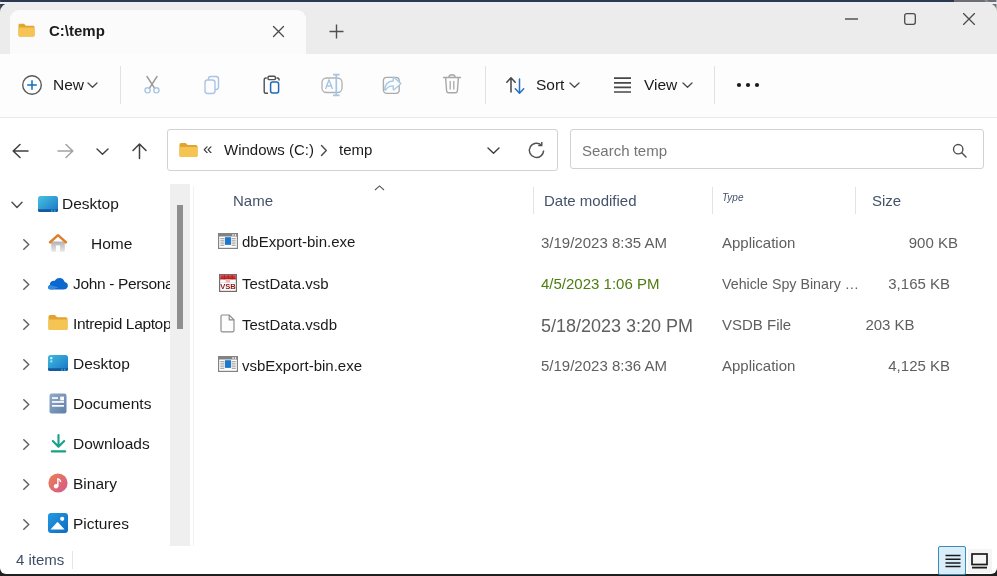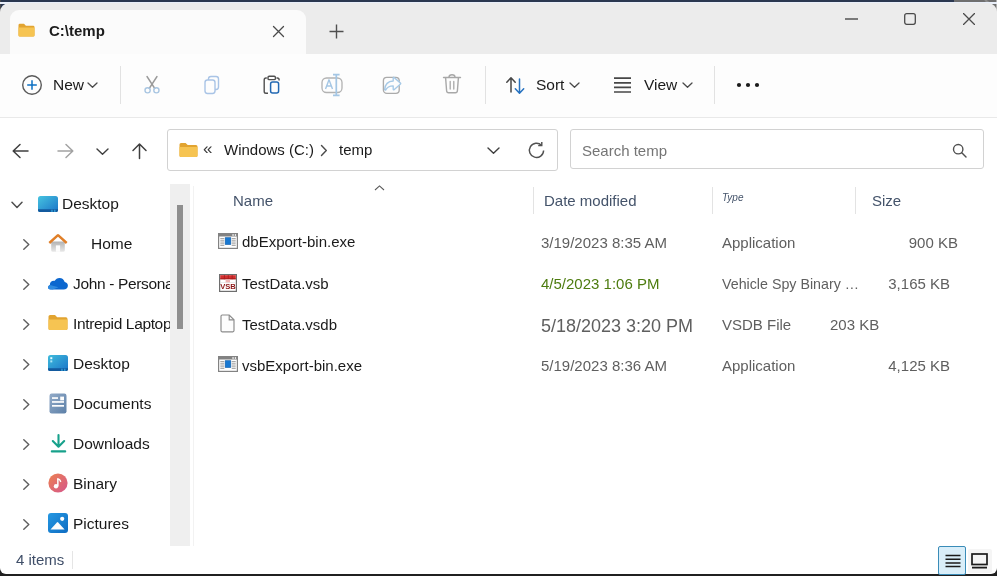--- a/index.html
+++ b/index.html
@@ -353,21 +353,21 @@
 <div class="txt" style="left:722px;top:275px;font-size:15px;color:#5f5f5f;display:inline-block;transform:scaleX(0.95);transform-origin:0 0;">Vehicle Spy Binary …</div>
 <div class="txt" style="left:830px;top:275px;width:120px;text-align:right;font-size:15px;color:#5f5f5f;">3,165 KB</div>
 
 <svg class="abs" style="left:220px;top:314px;" width="15" height="19">
   <path d="M1 2.2 a1.2 1.2 0 0 1 1.2-1.2 h7 L14 5.8 V16.6 a1.2 1.2 0 0 1 -1.2 1.2 H2.2 a1.2 1.2 0 0 1 -1.2-1.2 z" fill="#fdfdfd" stroke="#8b8b8b" stroke-width="1.15"></path>
   <path d="M9.2 1 V5.8 H14" fill="none" stroke="#8b8b8b" stroke-width="1.15"></path>
 </svg>
 <div class="txt" style="left:242px;top:316px;font-size:15px;color:#1b1b1b;">TestData.vsdb</div>
 <div class="txt" style="left:541px;top:316px;font-size:18px;color:#5f5f5f;">5/18/2023 3:20 PM</div>
 <div class="txt" style="left:722px;top:316px;font-size:15px;color:#5f5f5f;">VSDB File</div>
-<div class="txt" style="left:830px;top:316px;width:120px;text-align:left;font-size:15px;color:#5f5f5f;">203 KB</div>
+<div class="txt" style="left:830px;top:316px;width:120px;text-align:center;font-size:15px;color:#5f5f5f;">203 KB</div>
 
 <svg class="abs" style="left:218px;top:356px;" width="20" height="16">
   <rect x="0.6" y="0.6" width="18.8" height="14.8" fill="#ffffff" stroke="#828282" stroke-width="1.2"></rect>
   <rect x="0.6" y="0.6" width="18.8" height="2.9" fill="#828282"></rect>
   <rect x="14.4" y="1.2" width="1.3" height="1.6" fill="#fff"></rect>
     <rect x="16.8" y="1.2" width="1.3" height="1.6" fill="#fff"></rect>
   <g fill="#9d9d9d">
     <rect x="2.3" y="5.1" width="4" height="1.15"></rect>
       <rect x="2.3" y="7.3" width="4" height="1.15"></rect>
       <rect x="2.3" y="9.5" width="4" height="1.15"></rect>

